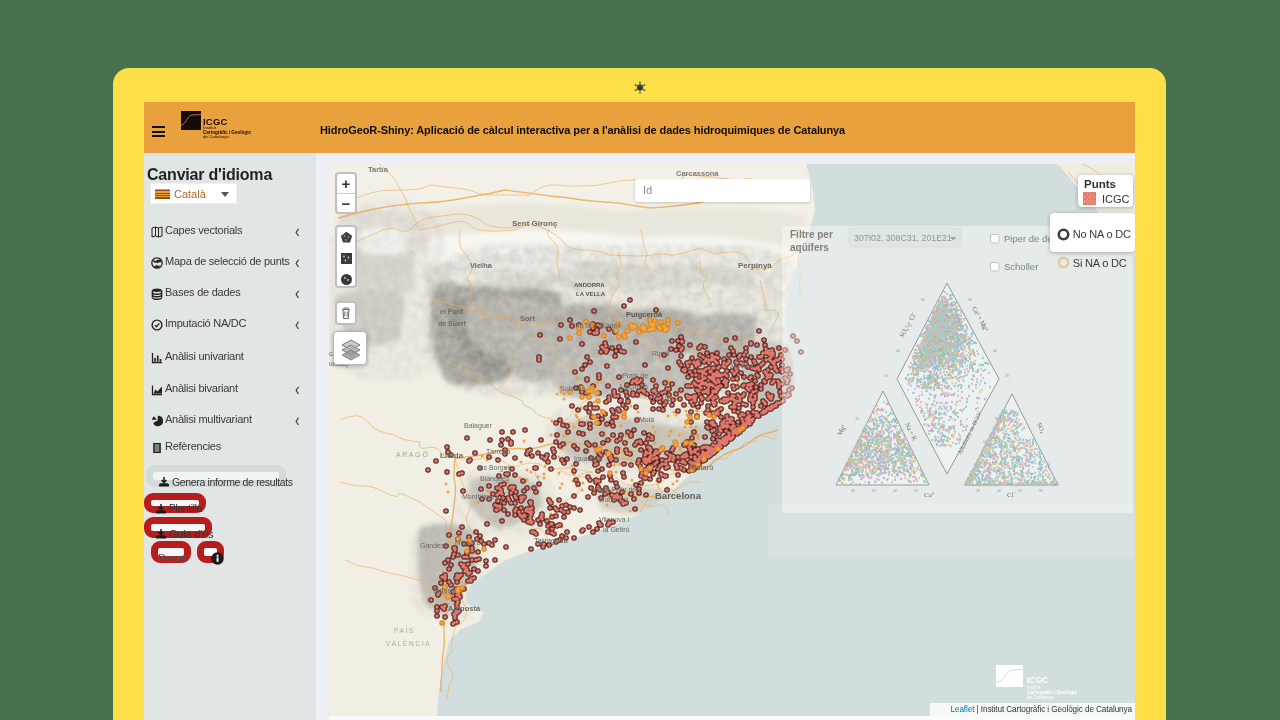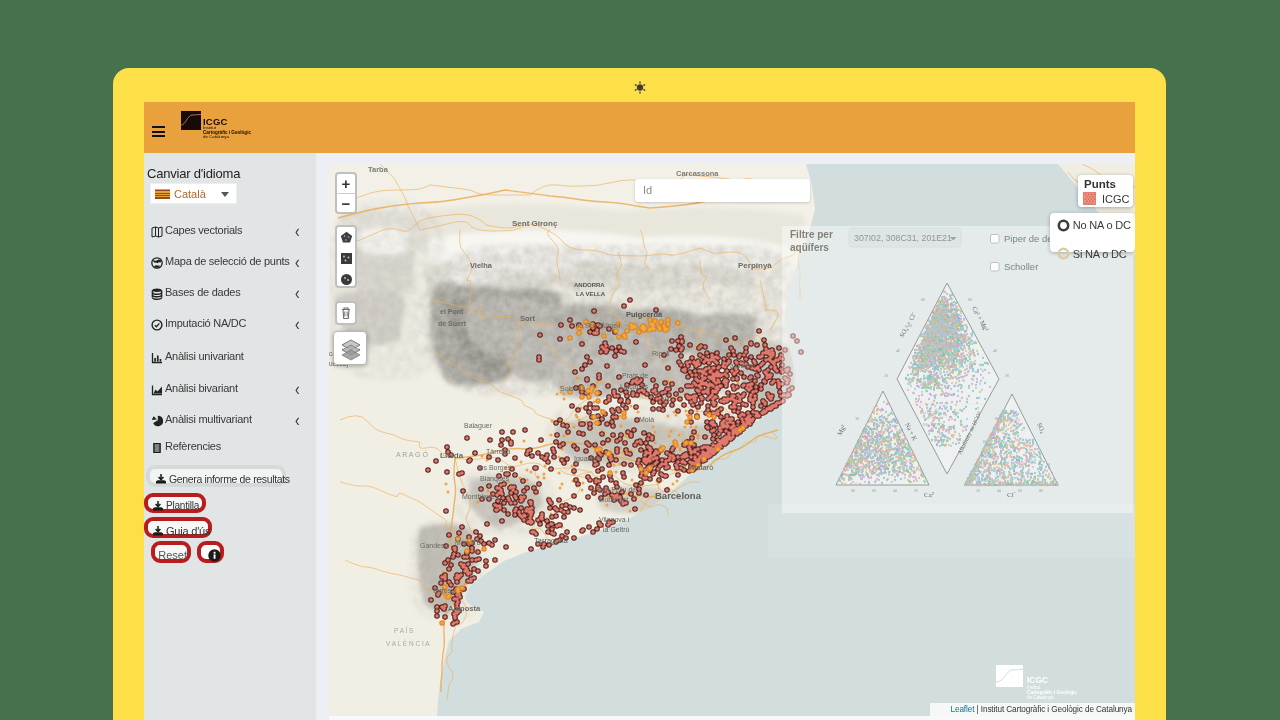--- a/index.html
+++ b/index.html
@@ -10,30 +10,30 @@
 #burger{position:absolute;left:8px;top:24px;width:13px;height:11px}
 #burger div{height:2px;background:#111;margin-bottom:2.5px}
 #logo{position:absolute;left:37px;top:9px}
 #logosq{position:absolute;left:0;top:0;width:20px;height:19px;background:#160b08}
 #logotxt{position:absolute;left:22px;top:6px;color:#160b08;width:120px}
 #logotxt .b{font-weight:bold;font-size:9.5px;letter-spacing:.2px;line-height:9px}
 #logotxt .s{font-size:4.4px;line-height:4.6px}
 #logotxt .sb{font-size:4.6px;font-weight:bold;line-height:4.8px}
 #title{position:absolute;left:176px;top:22px;width:700px;font-size:11px;font-weight:bold;color:#0d0d0d;letter-spacing:-.1px;white-space:nowrap}
 #side{position:absolute;left:0;top:51px;width:172px;height:567px;background:#E2E5E5;color:#3a3a3a}
-.shead{font-size:13px;font-weight:normal;color:#222;position:absolute;left:3px;top:13px;letter-spacing:-.2px}
+.shead{font-size:16px;font-weight:bold;color:#222;position:absolute;left:3px;top:13px;letter-spacing:-.2px}
 #langbox{position:absolute;left:6px;top:30px;width:87px;height:21px;background:#fff;border:1px solid #eee}
 #flag{position:absolute;left:4px;top:5px;width:15px;height:10px;background:repeating-linear-gradient(180deg,#E8A33C 0 1.2px,#9a4a1a 1.2px 2.4px)}
 #langbox span{position:absolute;left:23px;top:4px;font-size:11px;color:#b06a28}
 #caret{position:absolute;right:7px;top:8px;width:0;height:0;border-left:4px solid transparent;border-right:4px solid transparent;border-top:5px solid #555}
 .mi{position:absolute;left:0;width:172px;height:1px}
 .mi .ic{position:absolute;left:7px;top:-6px;width:12px;height:12px}
 .mi .tx{position:absolute;left:21px;top:-6px;font-size:11px;white-space:nowrap;letter-spacing:-.25px;color:#383838}
 .mi .ch{position:absolute;left:151px;top:-8px;font-size:14px;color:#3a3a3a;transform:scaleY(1.35)}
-.btn{position:absolute;background:#F6F7F7;border:4px solid #b91c1c;border-radius:9px;font-size:11px;color:#333}
+.btn{position:absolute;background:#F6F7F7;border:7px solid #b91c1c;border-radius:9px;font-size:11px;color:#333}
 #map{position:absolute;left:185px;top:62px;width:806px;height:552px;overflow:hidden}
 .lf{position:absolute;background:#fff;border:2px solid rgba(0,0,0,.25);border-radius:4px}
 .lfb{position:absolute;background:#fff;border-radius:4px;box-shadow:0 1px 4px rgba(0,0,0,.3)}
 #attr{position:absolute;right:0;bottom:0px;height:13px;background:rgba(255,255,255,.8);font-size:8.2px;color:#333;padding:2px 3px 0 20px;letter-spacing:-.1px;white-space:nowrap}
 #pgw{position:absolute;left:185px;top:614px;width:806px;height:4px;background:#F7F9FB}
 </style></head><body>
 <div id="frame">
 <svg id="gear" width="12" height="13" viewBox="0 0 12 13">
       <g fill="#424242">
         <circle cx="6" cy="6.5" r="3.2"></circle>
@@ -59,20 +59,21 @@
       <div id="logosq"><svg width="20" height="19">
               <path d="M0 14 C5 14 6 4.5 11 4 C14 3.7 17 4 20 3.4" stroke="#b86a5a" stroke-width="1" fill="none"></path>
             </svg></div>
       <div id="logotxt">
             <div class="b">ICGC</div>
             <div class="s">Institut</div>
             <div class="sb">Cartogràfic i Geològic</div>
             <div class="s">de Catalunya</div>
           </div>
     </div>
+    <div id="title">HidroGeoR-Shiny: Aplicació de càlcul interactiva per a l'anàlisi de dades hidroquimiques de Catalunya</div>
   </div>
   <div id="side">
     <div class="shead">Canviar d'idioma</div>
     <div id="langbox">
           <div id="flag"></div>
           <span>Català</span>
           <div id="caret"></div>
         </div>
     <div class="mi" style="top:77px">
           <div class="ic"><svg width="12" height="12" viewBox="0 0 12 12">
@@ -514,21 +515,21 @@
                 <circle cx="6" cy="8.4" r=".8"></circle>
                 <circle cx="9" cy="8.4" r=".8"></circle>
                 <circle cx="1.5" cy="10.7" r=".8"></circle>
                 <circle cx="4.5" cy="10.7" r=".8"></circle>
                 <circle cx="7.5" cy="10.7" r=".8"></circle>
               </g>
             </svg>
  </div>
  <div style="position:absolute;left:24px;top:18px;font-size:11px;color:#333">ICGC</div>
 </div>
-<div class="lfb" style="left:721px;top:49px;width:85px;height:39px;padding:2px 0 0 7px">
+<div class="lfb" style="left:721px;top:49px;width:85px;height:39px;padding:11px 0 0 7px">
  <div style="height:14.5px"><svg width="13" height="13" style="vertical-align:-2.5px">
               <circle cx="6.5" cy="6.5" r="4.7" fill="none" stroke="#3d3d3d" stroke-width="2.6"></circle>
             </svg><span style="font-size:11px;color:#3a3a3a;letter-spacing:-.2px">&nbsp;No NA o DC</span></div>
  <div style="margin-top:14px"><svg width="13" height="13" style="vertical-align:-2.5px">
               <circle cx="6.5" cy="6.5" r="4.7" fill="none" stroke="#DCCC9F" stroke-width="2.6"></circle>
             </svg><span style="font-size:11px;color:#3a3a3a;letter-spacing:-.2px">&nbsp;Si NA o DC</span></div>
 </div>
 <div id="attr"><span style="color:#0078A8">Leaflet</span> | Institut Cartogràfic i Geològic de Catalunya</div>
 
   </div>

